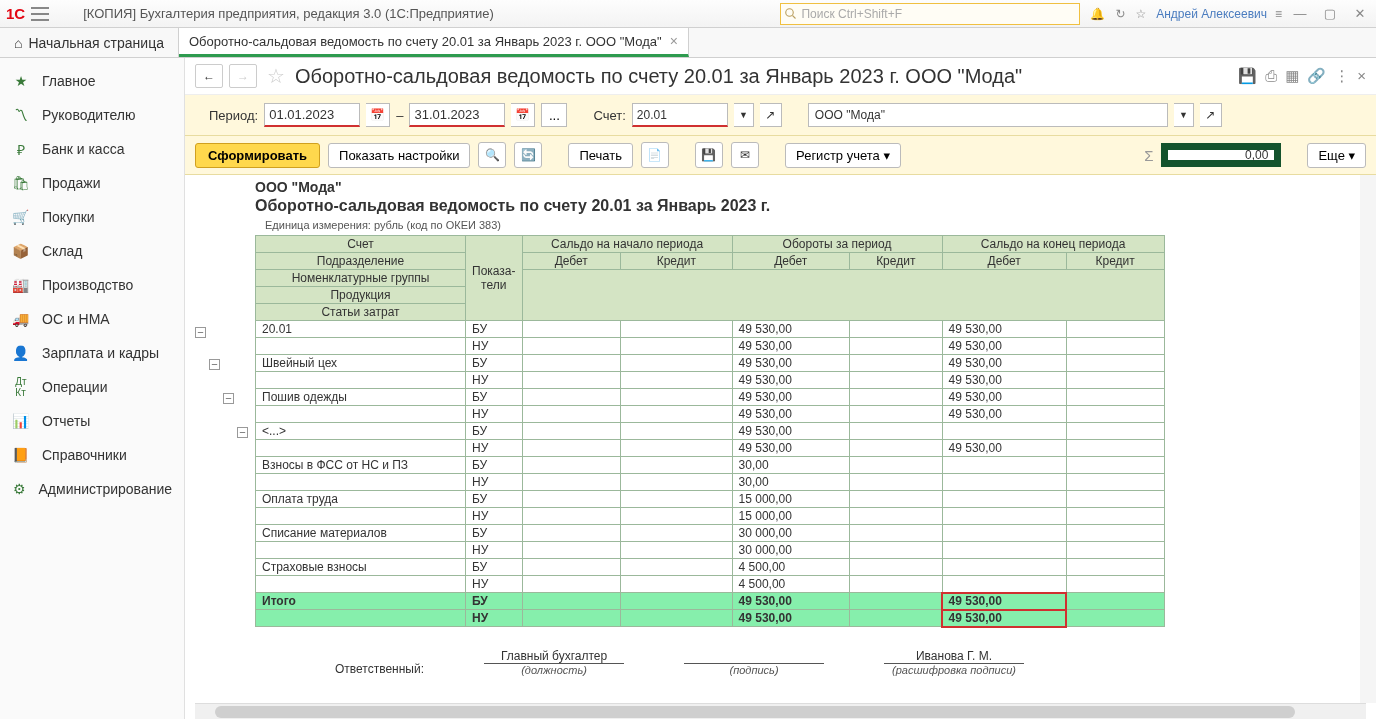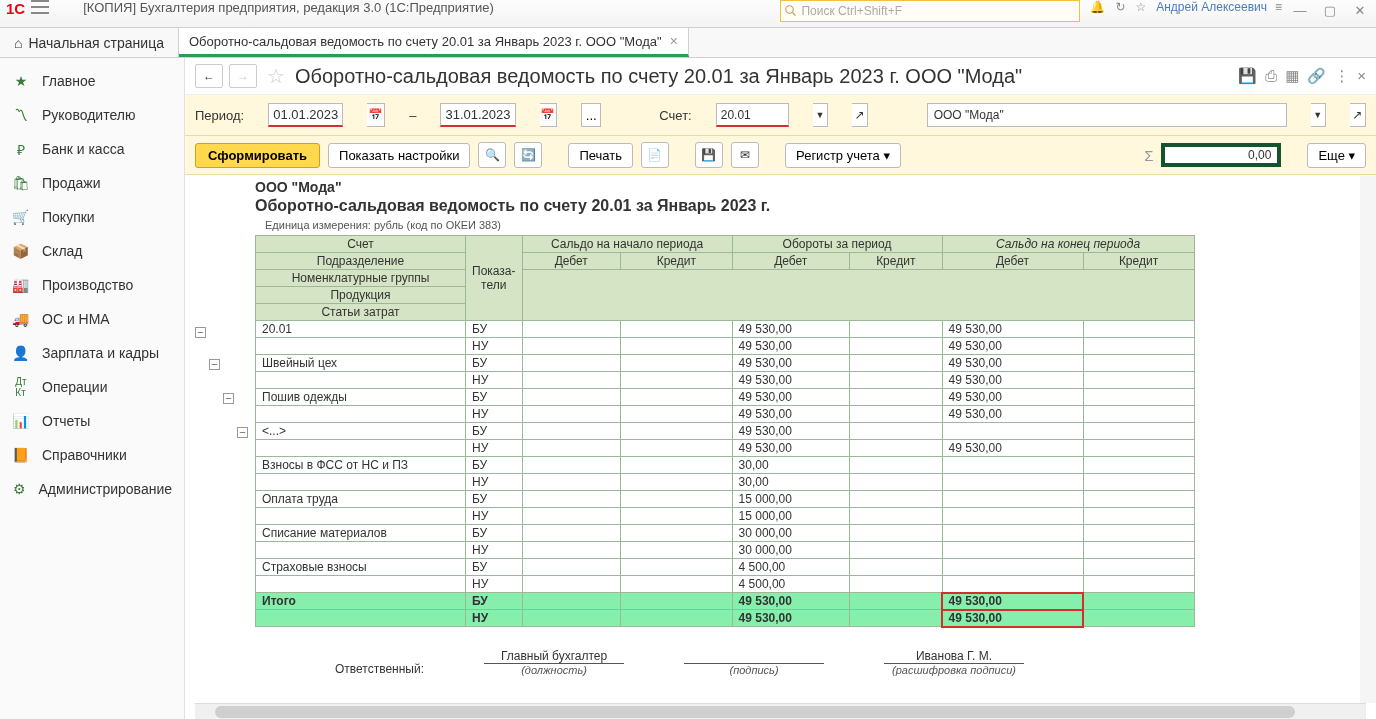--- a/index.html
+++ b/index.html
@@ -1,18 +1,18 @@
 <!DOCTYPE html>
 <html><head>
 <meta charset="utf-8">
 <style>
   * { box-sizing: border-box; margin: 0; padding: 0; }
   body { font-family: Arial, sans-serif; font-size: 12px; color: #333; background: #fff; overflow: hidden; width: 1376px; height: 719px; }
   
-  .titlebar { height: 28px; background: linear-gradient(#fdfdfd,#f3f3f3); border-bottom: 1px solid #d0d0d0; display: flex; align-items: flex-start; padding: 0 4px; }
+  .titlebar { height: 28px; background: linear-gradient(#fdfdfd,#f3f3f3); border-bottom: 1px solid #d0d0d0; display: flex; align-items: center; padding: 0 4px; }
   .logo-1c { color: #e30613; font-weight: bold; font-size: 15px; margin: 0 6px 0 2px; }
   .burger { width:18px; height:14px; display:flex; flex-direction:column; justify-content:space-between; margin-right:10px; cursor:pointer;}
   .burger span{height:2px;background:#888;}
   .title-text { color:#555; font-size:13px; margin-left:24px; }
   .search-box { margin-left:auto; width:300px; height:22px; border:1px solid #f0c040; background:#fffdf5; display:flex; align-items:center; padding:0 4px; color:#aaa; }
   .search-box svg{margin-right:4px;}
   .tb-icons { display:flex; align-items:center; gap:10px; margin:0 10px; color:#888;}
   .tb-icons span{cursor:pointer;}
   .user-name{color:#4a7cbf; font-size:12px; cursor:pointer; margin-right:8px;}
   .win-controls{display:flex; gap:6px; margin-left:6px;}
@@ -29,36 +29,36 @@
   .nav-icon{width:18px; height:18px; display:flex; align-items:center; justify-content:center; color:#3a7a3a;}
   
   .content{flex:1; display:flex; flex-direction:column; background:#fff; overflow:hidden;}
   .page-header{background:#fff; padding:6px 10px; display:flex; align-items:center; gap:6px; border-bottom:1px solid #eee;}
   .nav-arrow{width:28px;height:24px;border:1px solid #ccc;background:#fff;display:flex;align-items:center;justify-content:center;cursor:pointer;border-radius:2px;}
   .star-icon{color:#ccc; font-size:20px; margin:0 4px;}
   .page-title{font-size:20px; font-weight:normal; color:#333;}
   .header-right{margin-left:auto; display:flex; gap:8px; color:#888;}
   .header-right span{cursor:pointer; font-size:15px;}
   
-  .params{background:#fff8dc; padding:8px 10px; display:flex; align-items:center; gap:24px; border-bottom:1px solid #e8dca0;}
+  .params{background:#fff8dc; padding:8px 24px; display:flex; align-items:center; gap:6px; border-bottom:1px solid #e8dca0;}
   .lbl{font-size:13px; color:#333;}
   .date-input{width:96px; height:24px; border:1px solid #bbb; border-bottom:2px solid #d03030; padding:0 4px; background:#fff; display:flex; align-items:center; font-size:13px;}
   .date-cal{width:24px;height:24px;border:1px solid #bbb;border-left:none;background:#fff;display:flex;align-items:center;justify-content:center;cursor:pointer;}
   .dots-btn{width:26px;height:24px;border:1px solid #bbb;background:#fff;cursor:pointer;}
   .acct-input{width:96px;height:24px;border:1px solid #bbb;border-bottom:2px solid #d03030;padding:0 4px;background:#fff;display:flex;align-items:center;}
   .dd-btn{width:20px;height:24px;border:1px solid #bbb;border-left:none;background:#fff;display:flex;align-items:center;justify-content:center;cursor:pointer;font-size:9px;}
   .ext-btn{width:22px;height:24px;border:1px solid #bbb;border-left:none;background:#fff;cursor:pointer;display:flex;align-items:center;justify-content:center;}
   .org-input{flex:0 0 360px;height:24px;border:1px solid #bbb;padding:0 6px;background:#fff;display:flex;align-items:center;}
   
   .toolbar{background:#fff8dc; padding:6px 10px; display:flex; align-items:center; gap:8px; border-bottom:1px solid #e8dca0;}
   .btn-primary{background:#ffd84d;border:1px solid #d0a020;padding:4px 12px;font-size:13px;border-radius:3px;cursor:pointer;font-weight:bold;}
   .btn{background:#fff;border:1px solid #bbb;padding:4px 10px;font-size:13px;border-radius:3px;cursor:pointer;}
   .btn-icon{background:#fff;border:1px solid #bbb;width:28px;height:26px;border-radius:3px;cursor:pointer;display:flex;align-items:center;justify-content:center;}
   .tb-spacer{flex:1;}
-  .sum-box{width:120px;height:24px;border:4px solid #14532d;background:#fff;text-align:right;padding:0 6px;display:flex;align-items:center;justify-content:flex-end;}
+  .sum-box{width:120px;height:24px;border:7px solid #14532d;background:#fff;text-align:right;padding:0 6px;display:flex;align-items:center;justify-content:flex-end;}
   
   .report-area{flex:1; overflow:auto; padding:0 10px 10px 10px; position:relative;}
   .report-inner{margin-left:60px;}
   .org-name{font-weight:bold; font-size:14px; margin-top:4px;}
   .rep-title{font-weight:bold; font-size:16px; margin-top:2px;}
   .unit-line{font-size:11px; color:#555; margin:4px 0;padding-left:10px;}
   
   table.grid{border-collapse:collapse; font-size:12px;}
   table.grid th, table.grid td{border:1px solid #9bb89b; padding:1px 6px; height:17px;}
   table.grid th{background:#d4e4c4; font-weight:normal; text-align:center;}
@@ -256,21 +256,21 @@
         <div class="unit-line">Единица измерения: рубль (код по ОКЕИ 383)</div>
 
         <table class="grid">
           <tbody>
               <tr class="hdr-left">
             <th rowspan="1" style="width:210px;">Счет</th>
             <th rowspan="6" style="width:55px;white-space:pre-line;">Показа-
 тели</th>
             <th colspan="2" style="width:210px;">Сальдо на начало периода</th>
             <th colspan="2" style="width:210px;">Обороты за период</th>
-            <th colspan="2" style="width:252px;font-style:italic;">Сальдо на конец периода</th>
+            <th colspan="2" style="width:222px;">Сальдо на конец периода</th>
           </tr>
           <tr class="hdr-left">
             <th>Подразделение</th>
             <th>Дебет</th>
             <th>Кредит</th>
             <th>Дебет</th>
             <th>Кредит</th>
             <th>Дебет</th>
             <th>Кредит</th>
           </tr>

